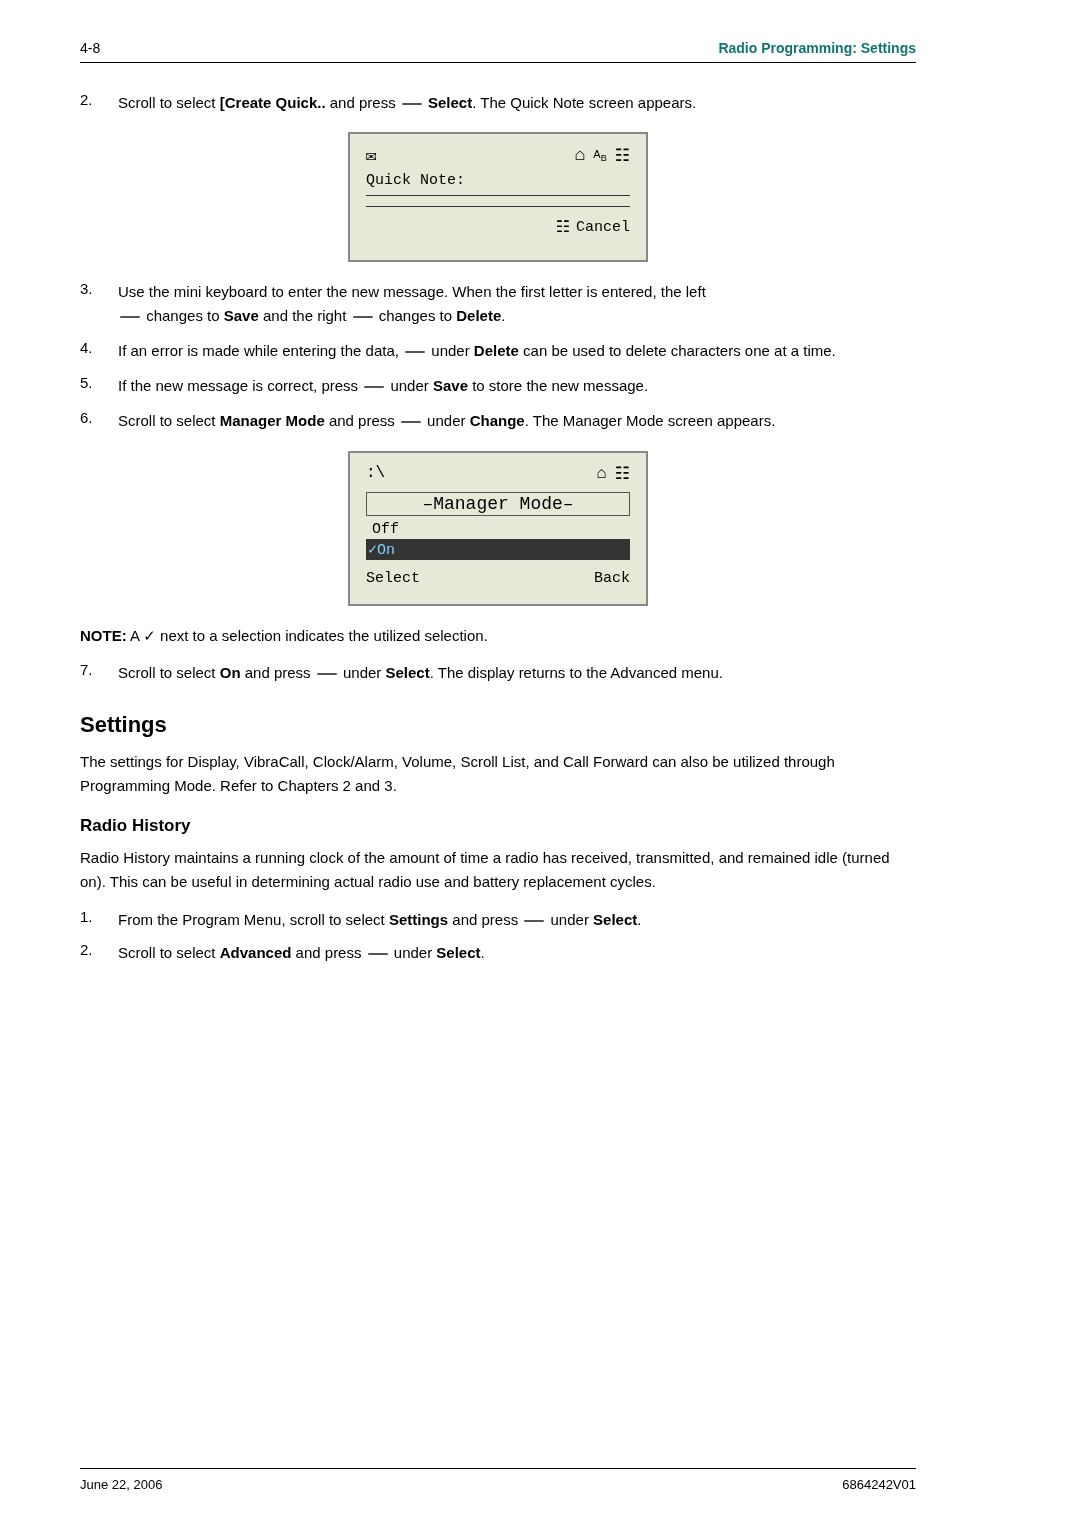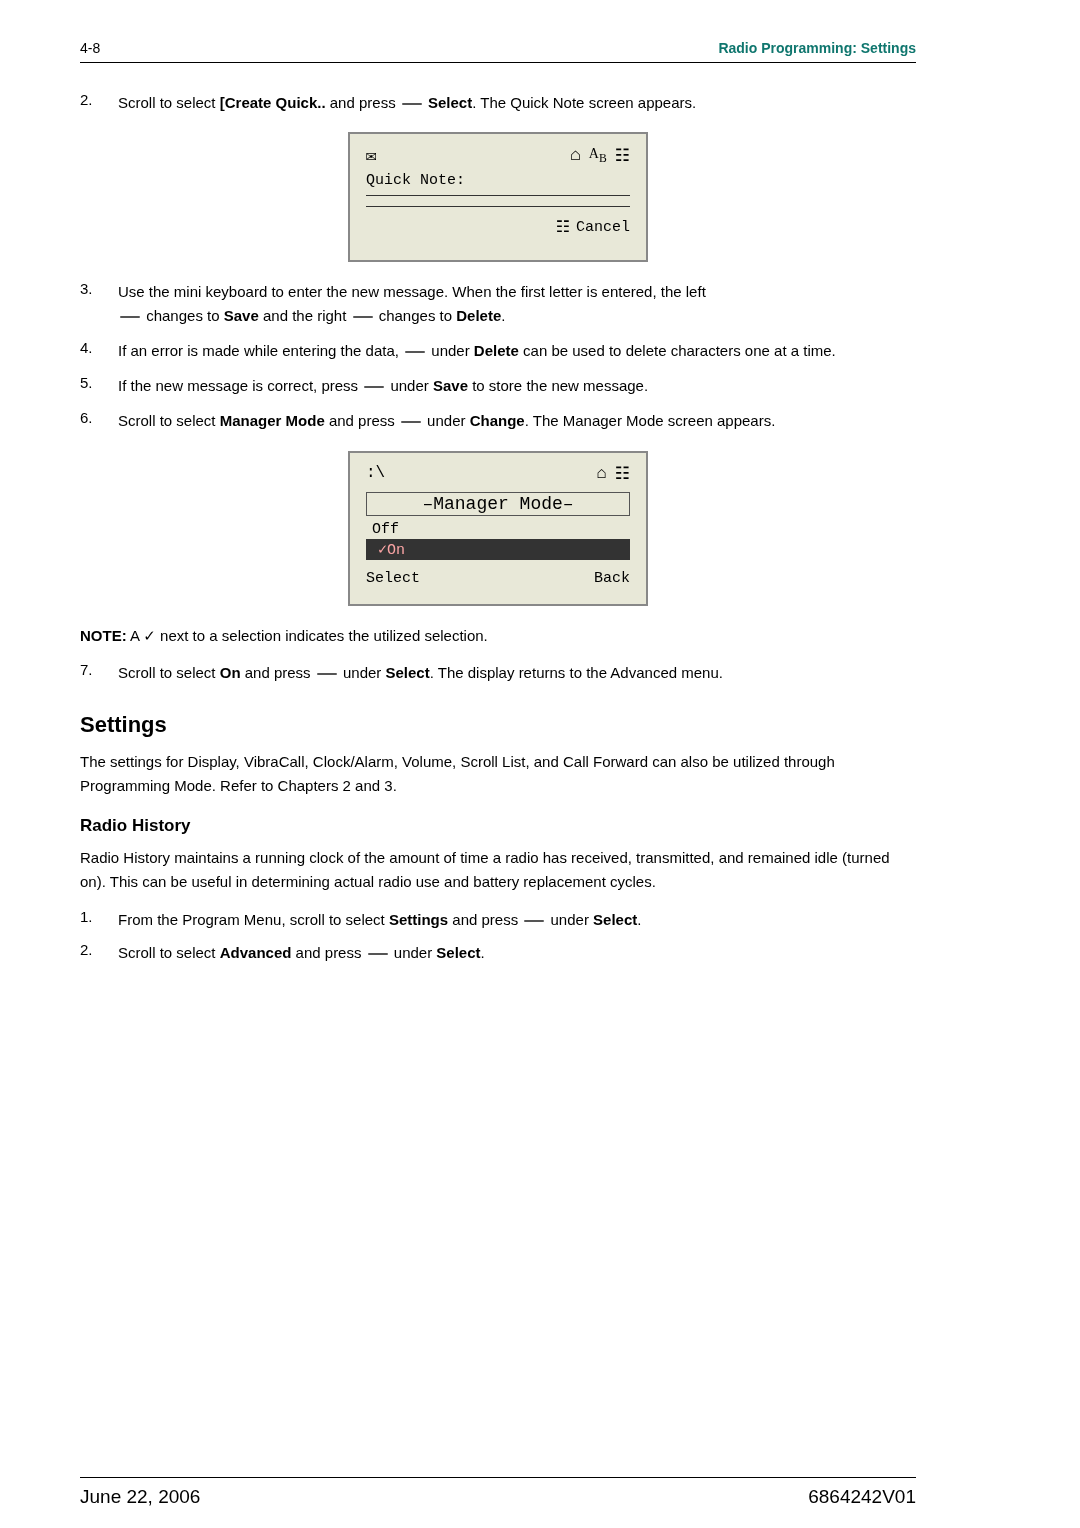--- a/index.html
+++ b/index.html
@@ -157,22 +157,22 @@
     }
 
     .manager-item {
       padding: 1px 6px;
       font-family: 'Courier New', Courier, monospace;
       font-size: 15px;
     }
 
     .manager-item-selected {
       background: #333;
-      color: #fca5a5;
-      padding: 1px 12px;
+      color: #7dd3fc;
+      padding: 1px 2px;
       font-family: 'Courier New', Courier, monospace;
       font-size: 15px;
     }
 
     .manager-footer {
       display: flex;
       justify-content: space-between;
       margin-top: 10px;
       font-family: 'Courier New', Courier, monospace;
       font-size: 15px;
@@ -197,28 +197,28 @@
     }
 
     .body-text {
       font-size: 15px;
       line-height: 1.6;
       margin-bottom: 14px;
     }
 
     .bottom-bar {
       position: absolute;
-      bottom: 20px;
+      bottom: 36px;
       left: 80px;
       right: 80px;
       display: flex;
       justify-content: space-between;
       border-top: 1px solid #000;
       padding-top: 8px;
-      font-size: 19px;
+      font-size: 13px;
       color: #000;
     }
 
     
     .icon-envelope { font-size: 18px; }
     .icon-home { font-size: 18px; }
 
     .indent-list {
       padding-left: 0;
       list-style: none;
@@ -264,21 +264,21 @@
       <b>Select</b>. The Quick Note screen appears.
     </span>
   </div>
 
   <div class="screen-container">
     <div class="screen-box">
       <div class="screen-top-icons">
         <span class="icon-envelope">✉</span>
         <span style="display:flex;align-items:center;gap:8px;">
           <span class="icon-home">⌂</span>
-          <span style="font-size:14px;font-family:Liberation Serif, serif">A<sub>B</sub></span>
+          <span style="font-size:11px;font-family:Liberation Sans, sans-serif">A<sub>B</sub></span>
           <span style="font-size:17px;">☷</span>
         </span>
       </div>
       <div class="screen-title">Quick Note:</div>
       <div class="screen-line"></div>
       <div class="screen-line" style="margin-top:10px;"></div>
       <div class="screen-footer">
         <span class="screen-footer-icon">☷</span>
         <span class="screen-footer-text">Cancel</span>
       </div>

